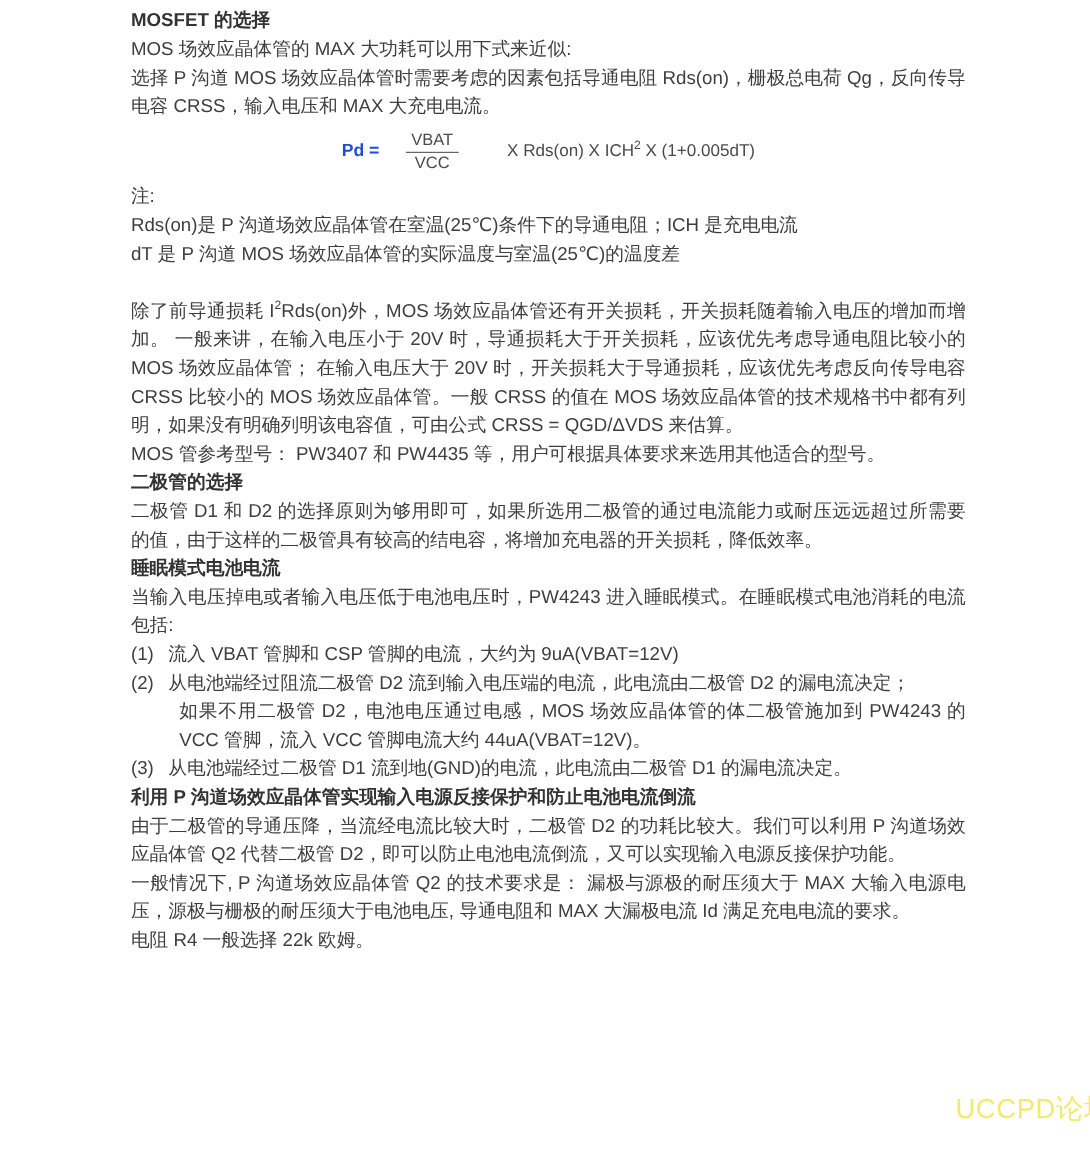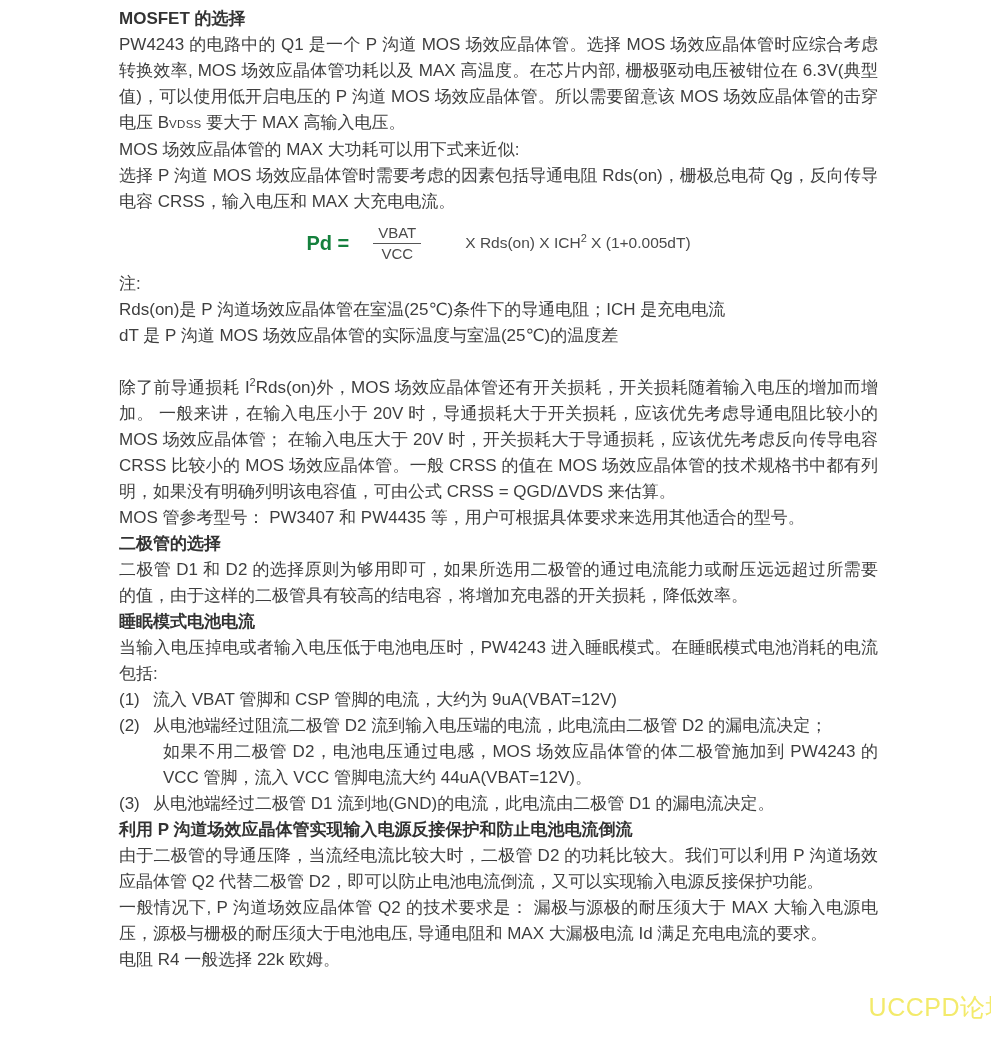--- a/index.html
+++ b/index.html
@@ -32,21 +32,21 @@
   .list-cont { padding-left: 44px; }
   .formula {
     height: 56px;
     display: flex;
     align-items: center;
     justify-content: center;
     color: #4a4a4a;
     font-size: 15.5px;
     line-height: normal;
   }
-  .f-lhs { font-weight: 700; margin-right: 24px; font-size: 20px; color: #15803d; }
+  .f-lhs { font-weight: 700; margin-right: 24px; font-size: 16px; color: #1d4ed8; }
   .frac {
     display: inline-flex;
     flex-direction: column;
     align-items: center;
     font-size: 15px;
     line-height: 1.15;
     margin-right: 0;
   }
   .frac .num { border-bottom: 1.5px solid #555555; padding: 0 5px 1px 5px; }
   .frac .den { padding-top: 1px; }
@@ -59,21 +59,20 @@
     font-weight: 400;
     letter-spacing: 0.5px;
   }
 </style>
 </head>
 <body>
 
 <div class="page" style="background: rgb(255, 255, 255);">
   <div class="doc" style="color: rgb(62, 62, 62);">
       <div class="blk heading"><span>MOSFET 的选择</span></div>
-      <div class="blk para"><span>PW4243 的电路中的 Q1 是一个 P 沟道 MOS 场效应晶体管。选择 MOS 场效应晶体管时应综合考虑转换效率, MOS 场效应晶体管功耗以及 MAX 高温度。在芯片内部, 栅极驱动电压被钳位在 6.3V(典型值)，可以使用低开启电压的 P 沟道 MOS 场效应晶体管。所以需要留意该 MOS 场效应晶体管的击穿电压 B</span><span class="small-caps">VDSS</span><span> 要大于 MAX 高输入电压。</span></div>
       <div class="blk para"><span>MOS 场效应晶体管的 MAX 大功耗可以用下式来近似:</span></div>
       <div class="blk para"><span>选择 P 沟道 MOS 场效应晶体管时需要考虑的因素包括导通电阻 Rds(on)，栅极总电荷 Qg，反向传导电容 CRSS，输入电压和 MAX 大充电电流。</span></div>
       <div class="blk formula">
         <span class="f-lhs">Pd =</span>
         <span class="frac">
           <span class="num">VBAT</span>
           <span class="den">VCC</span>
         </span>
         <span class="f-rhs"><span>X Rds(on) X ICH</span><span class="sup">2</span><span> X (1+0.005dT)</span></span>
       </div>

